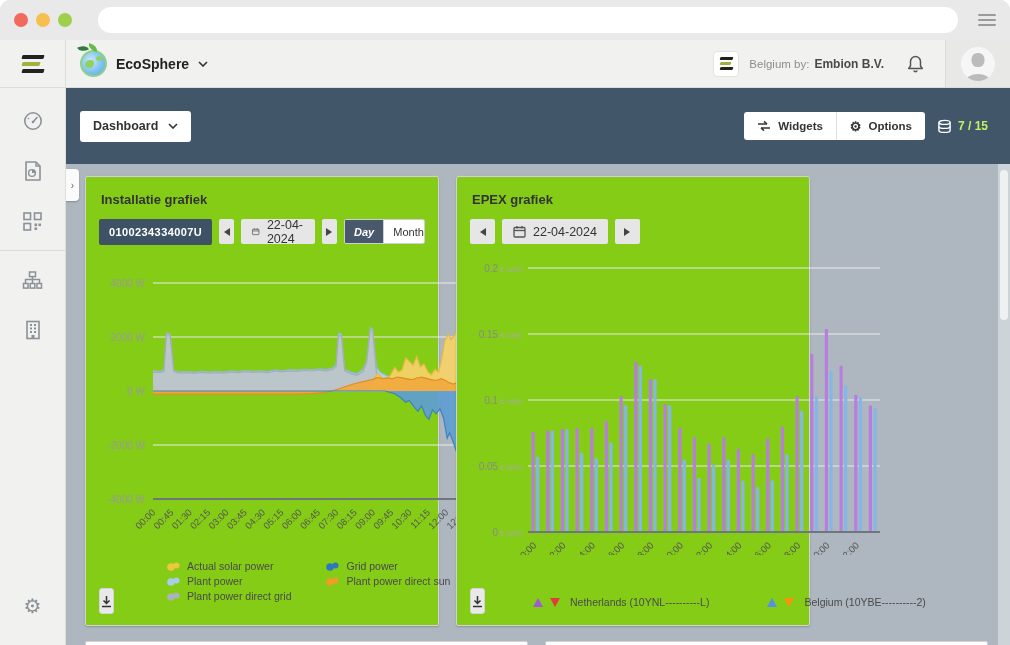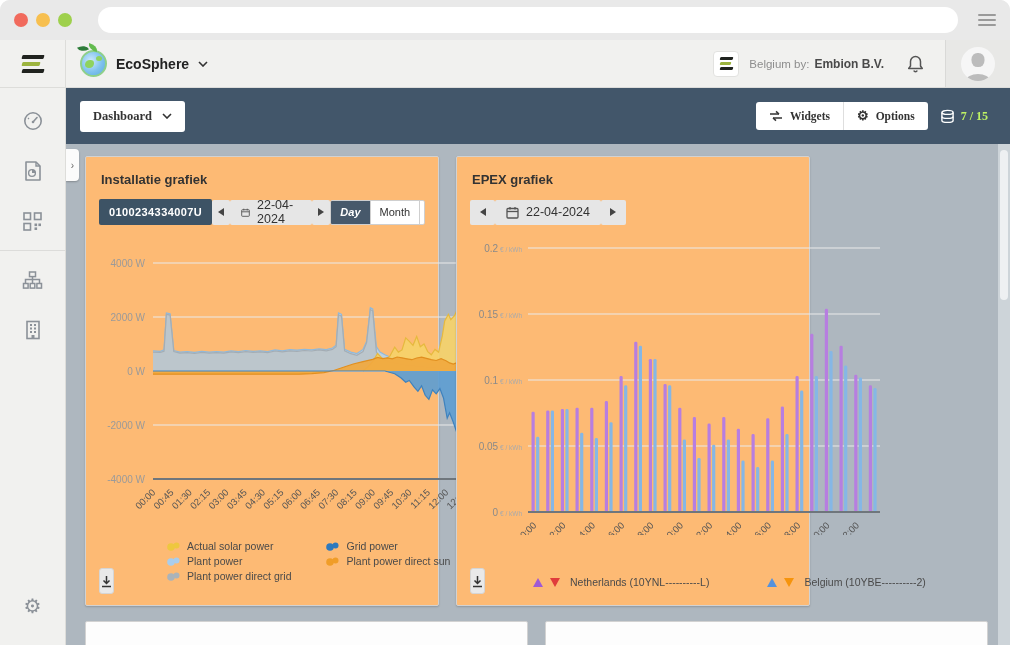--- a/index.html
+++ b/index.html
@@ -54,39 +54,39 @@
   .managed { font-size:11.5px; color:#8d8d8d; margin-right:5px; }
   .company { font-size:12px; font-weight:bold; color:#4a4a4a; margin-right:22px; }
   .bell-wrap { margin-right:20px; cursor:pointer; display:flex; }
   .avatar-cell { width:65px; height:100%; background:#e8e8e6; border-left:1px solid #d9d9d7;
                  display:flex; align-items:center; justify-content:center; cursor:pointer; }
   .avatar { width:34px; height:34px; border-radius:50%; background:#f6f6f6; position:relative; overflow:hidden; }
   .avatar .head { position:absolute; left:50%; top:6px; transform:translateX(-50%); width:13px; height:14px; border-radius:45%; background:#bcbcbc; }
   .avatar .body { position:absolute; left:50%; bottom:-7px; transform:translateX(-50%); width:24px; height:14px; border-radius:50% 50% 0 0; background:#bcbcbc; }
 
   
-  .toolbar { height:56px; background:#42566a; display:flex; align-items:center; padding:0 22px 0 14px;font-family:Liberation Serif, serif; }
+  .toolbar { height:76px; background:#42566a; display:flex; align-items:center; padding:0 22px 0 14px; }
   .dash-btn { background:#ffffff; border-radius:3px; height:31px; display:flex; align-items:center; gap:10px;
               padding:0 13px; font-size:12.5px; font-weight:bold; color:#333; cursor:pointer; }
   .tb-right { margin-left:auto; display:flex; align-items:center; gap:12px; }
   .btn-group { display:flex; background:#ffffff; border-radius:3px; overflow:hidden; }
   .tb-btn { height:28px; display:flex; align-items:center; gap:7px; padding:0 13px; font-size:11.5px; font-weight:bold; color:#333; cursor:pointer; }
   .tb-btn + .tb-btn { border-left:1px solid #dedede; }
   .count-wrap { display:flex; align-items:center; gap:6px; color:#bef264; font-size:12px; font-weight:bold; }
 
   
   .content { flex:1; background:#aeb7bf; position:relative; overflow:hidden; padding:12px 0 0 19px; }
   .expander { position:absolute; left:0; top:5px; width:13px; height:32px; background:#fbfbfb;
               border-radius:0 4px 4px 0; box-shadow:0 1px 2px rgba(0,0,0,.25); display:flex; align-items:center;
               justify-content:center; cursor:pointer; font-size:10px; color:#666; }
   .cards-row { display:flex; gap:17px; }
-  .card { width:354px; height:450px; background:#fdba74; border:1px solid #d2d2d2; border-radius:2px;
+  .card { width:354px; height:450px; background:#84cc16; border:1px solid #d2d2d2; border-radius:2px;
           box-shadow:0 1px 2px rgba(0,0,0,.18); padding:13px 13px 11px 13px; display:flex; flex-direction:column; }
   .card-title { font-size:13px; font-weight:bold; color:#333; margin:2px 0 12px 2px; }
-  .controls { display:flex; align-items:center; height:26px; }
+  .controls { display:flex; gap:7px; height:26px; }
   .serial { background:#3d5365; color:#fff; font-size:11px; font-weight:bold; letter-spacing:.4px;
             height:26px; display:flex; align-items:center; padding:0 10px; border-radius:2px; cursor:pointer; }
   .nav-btn { width:25px; height:25px; background:#e6e6e6; border-radius:2px; display:flex; align-items:center;
              justify-content:center; font-size:8px; color:#333; cursor:pointer; }
   .date-btn { height:25px; background:#e6e6e6; border-radius:2px; display:flex; align-items:center; gap:7px;
               padding:0 11px; font-size:12.5px; color:#333; cursor:pointer; }
   .seg { margin-left:auto; display:flex; border:1px solid #cfcfcf; border-radius:2px; overflow:hidden; height:25px; }
   .seg-item { display:flex; align-items:center; padding:0 9px; font-size:11px; color:#333; background:#fff; cursor:pointer; }
   .seg-item + .seg-item { border-left:1px solid #cfcfcf; }
   .seg-item.active { background:#47596b; color:#fff; font-weight:bold;font-style:italic; }

